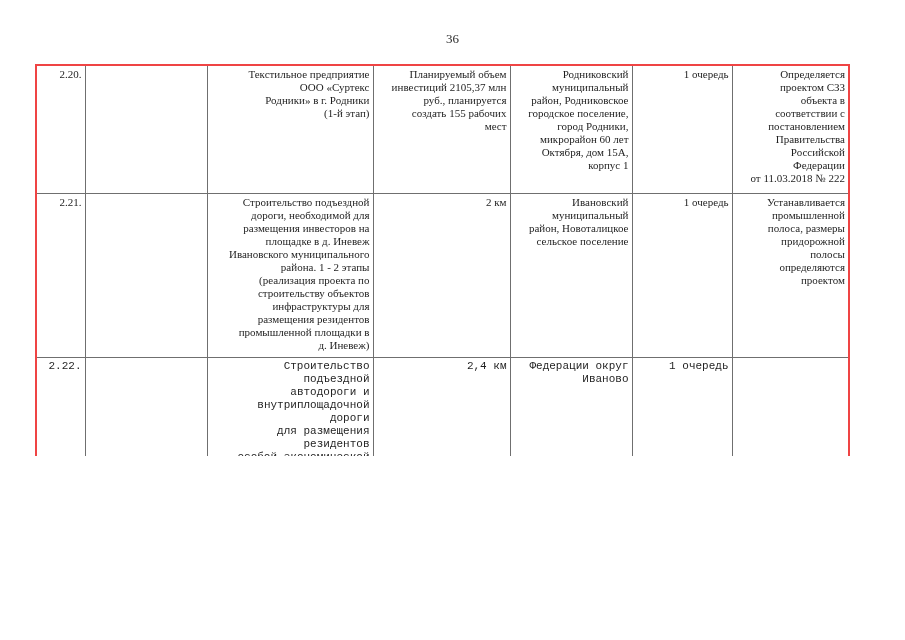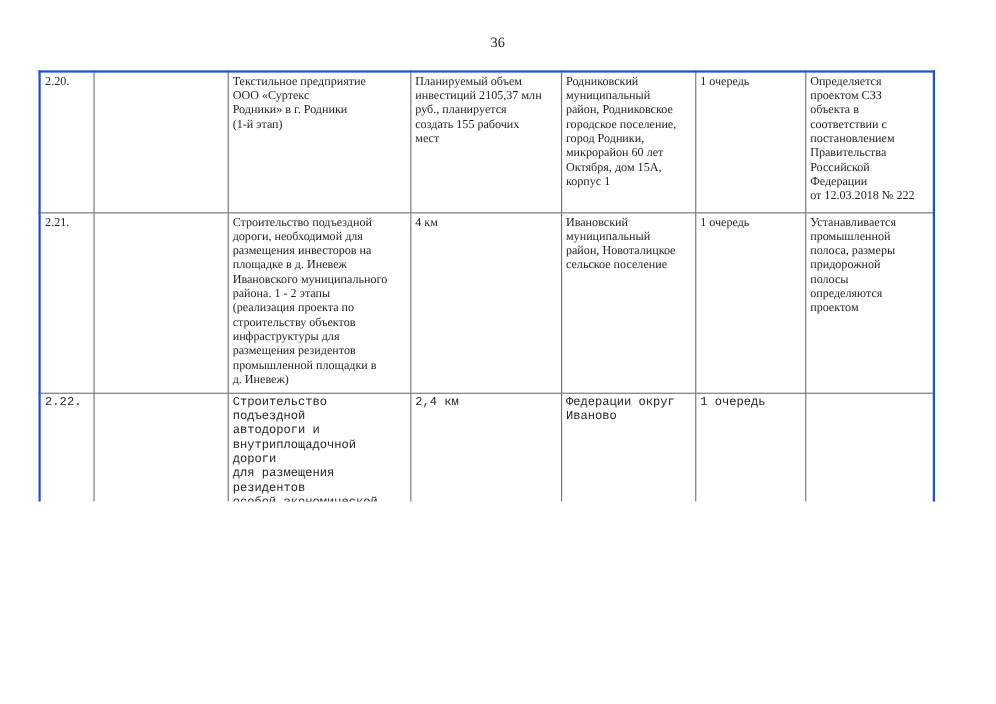--- a/index.html
+++ b/index.html
@@ -30,21 +30,22 @@
       line-height: 15px;
       color: #2a2a2a;
     }
     table.doc-table {
       position: absolute;
       left: 35px;
       top: 64px;
       width: 813px;
       border-collapse: collapse;
       table-layout: fixed;
-      border: 2px solid #1d4ed8;
+      border: 2px solid #ef4444;
+      text-align: right;
     }
     table.doc-table td {
       border: 1px solid #6f6f6f;
       vertical-align: top;
       padding: 2px 3px 2px 4px;
       font-size: 11px;
       line-height: 13px;
       color: #1f1f1f;
       white-space: pre-line;
       overflow: hidden;
@@ -94,39 +95,39 @@
 корпус 1</td>
         <td>1 очередь</td>
         <td>Определяется
 проектом СЗЗ
 объекта в
 соответствии с
 постановлением
 Правительства
 Российской
 Федерации
-от 12.03.2018 № 222</td>
+от 11.03.2018 № 222</td>
       </tr>
 
       <tr class="row-1">
         <td>2.21.</td>
         <td></td>
         <td>Строительство подъездной
 дороги, необходимой для
 размещения инвесторов на
 площадке в д. Иневеж
 Ивановского муниципального
 района. 1 - 2 этапы
 (реализация проекта по
 строительству объектов
 инфраструктуры для
 размещения резидентов
 промышленной площадки в
 д. Иневеж)</td>
-        <td>4 км</td>
+        <td>2 км</td>
         <td>Ивановский
 муниципальный
 район, Новоталицкое
 сельское поселение</td>
         <td>1 очередь</td>
         <td>Устанавливается
 промышленной
 полоса, размеры
 придорожной
 полосы

